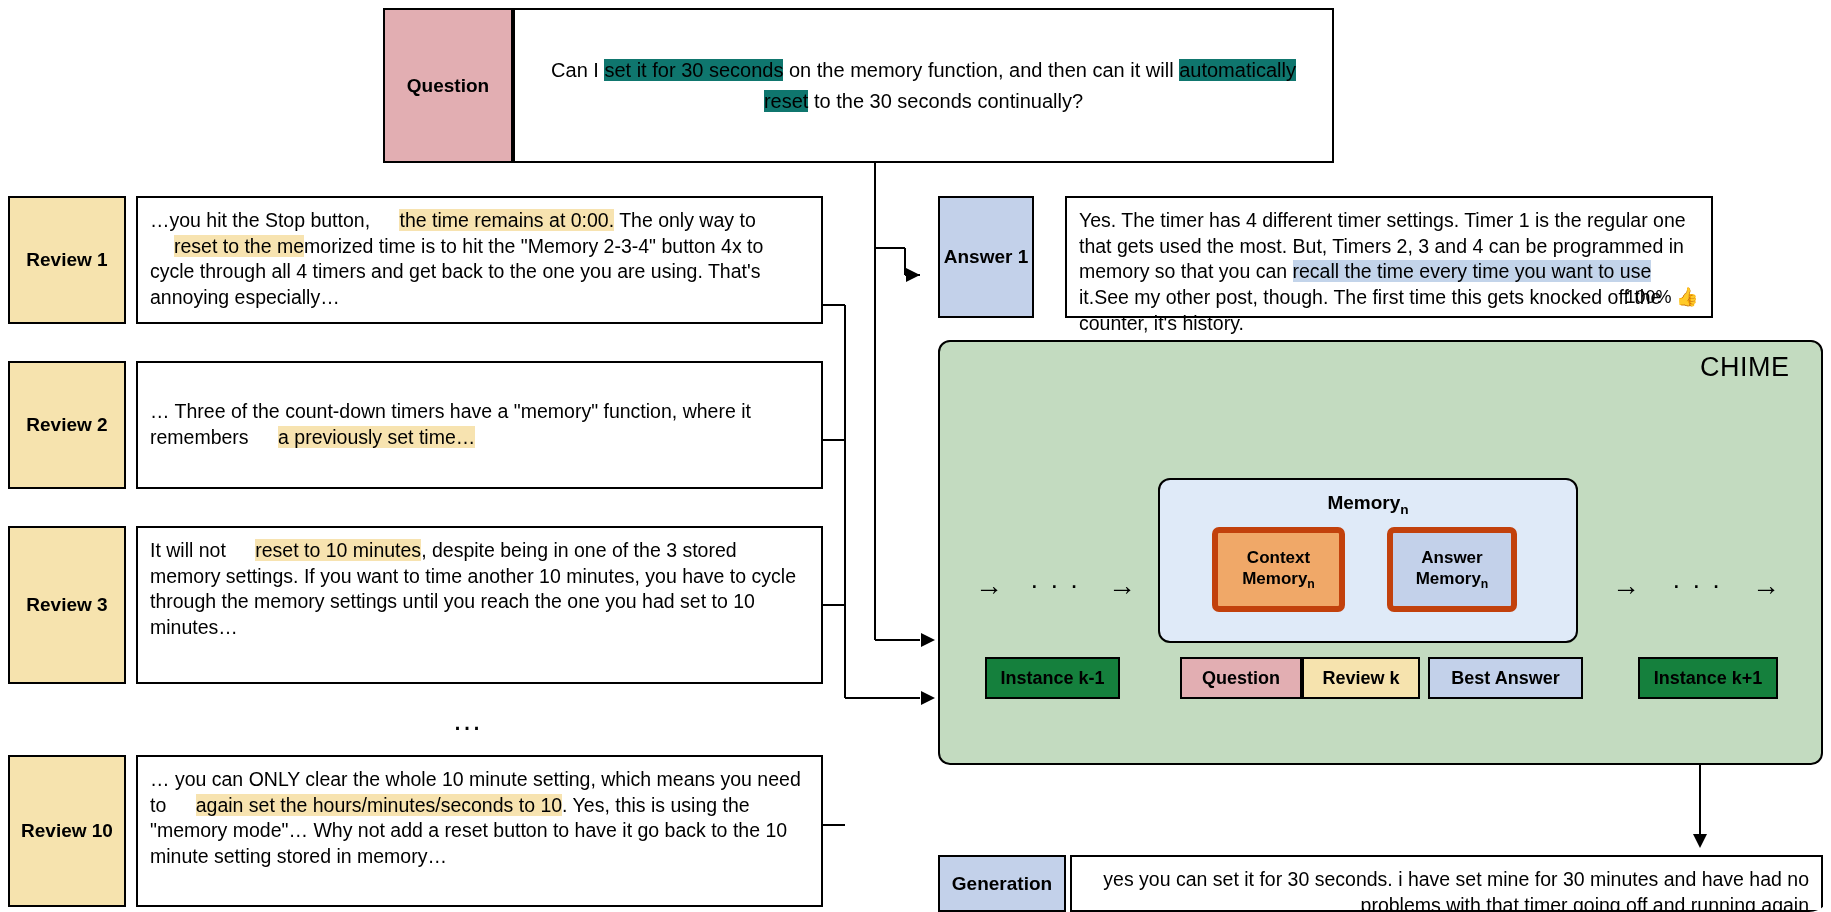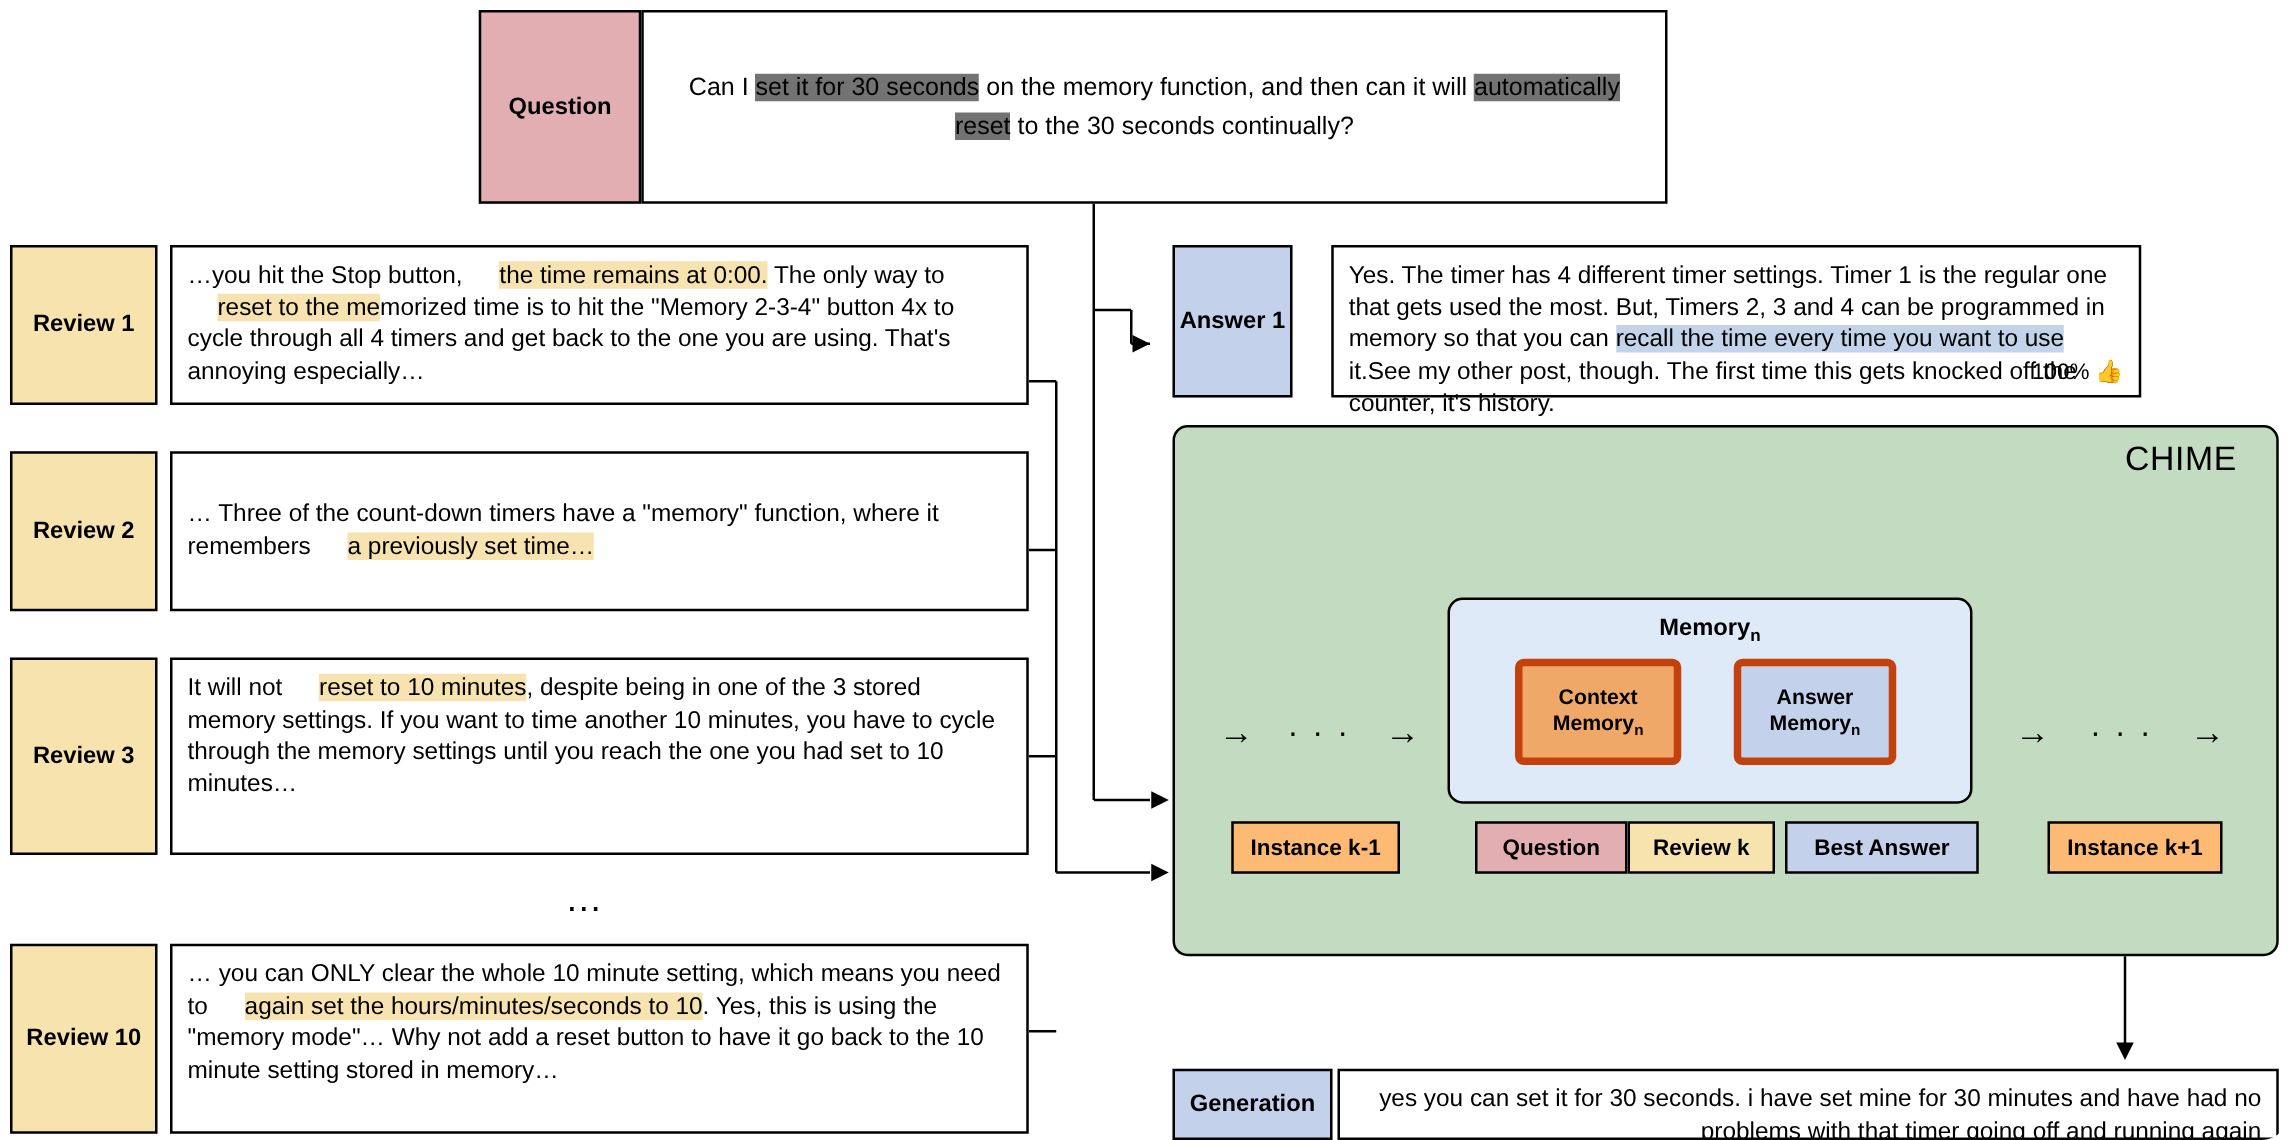--- a/index.html
+++ b/index.html
@@ -31,21 +31,21 @@
     justify-content: center;
     font-weight: bold;
     font-size: 19px;
     text-align: center;
   }
   .text-box {
     padding: 10px 12px;
     font-size: 19.5px;
     line-height: 1.32;
   }
-  .hl-pink  { background: #737373; }
+  .hl-pink  { background: #0f766e; }
   .hl-yellow{ background: #f7e3b0; margin-left: 24px; }
   .hl-blue  { background: #c3d4ea; }
 
   .q-label   { background: #e2aeb2; }
   .rev-label { background: #f6e3ae; }
   .ans-label { background: #c3d1ea; }
   .gen-label { background: #c3d1ea; }
 
   .chime-panel {
     position: absolute;
@@ -94,21 +94,21 @@
     position: absolute;
     box-sizing: border-box;
     border: 2px solid #000000;
     display: flex;
     align-items: center;
     justify-content: center;
     font-size: 18px;
     font-weight: bold;
     text-align: center;
   }
-  .inst-box { background: #fdba74; }
+  .inst-box { background: #15803d; }
   .q-small  { background: #e2aeb2; }
   .r-small  { background: #f6e3ae; }
   .b-small  { background: #c3d1ea; }
   .ellipsis {
     position: absolute;
     font-size: 30px;
     letter-spacing: 2px;
     line-height: 1;
   }
   .arrow-glyph {

